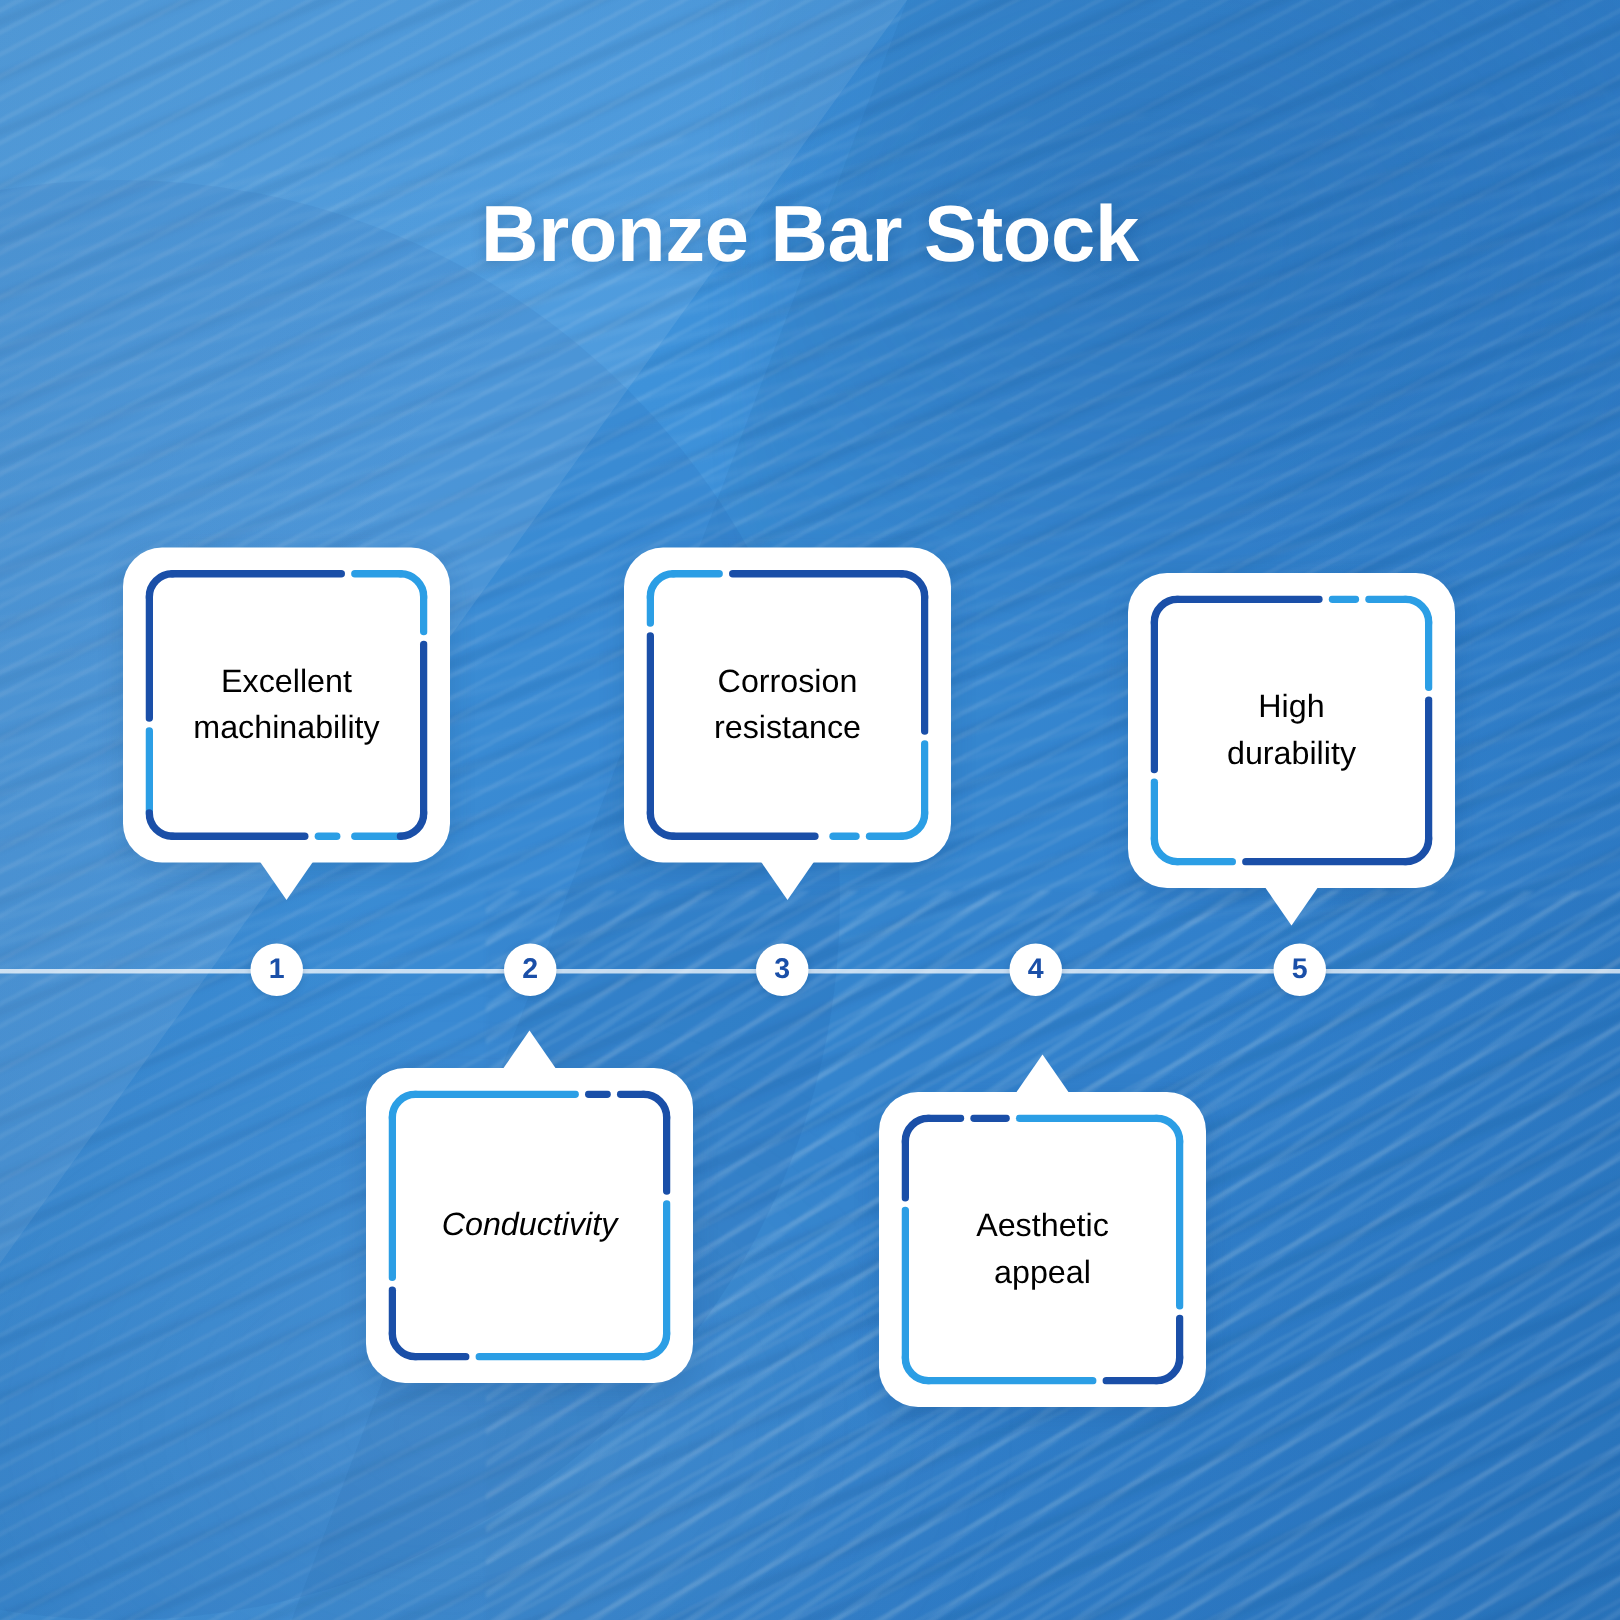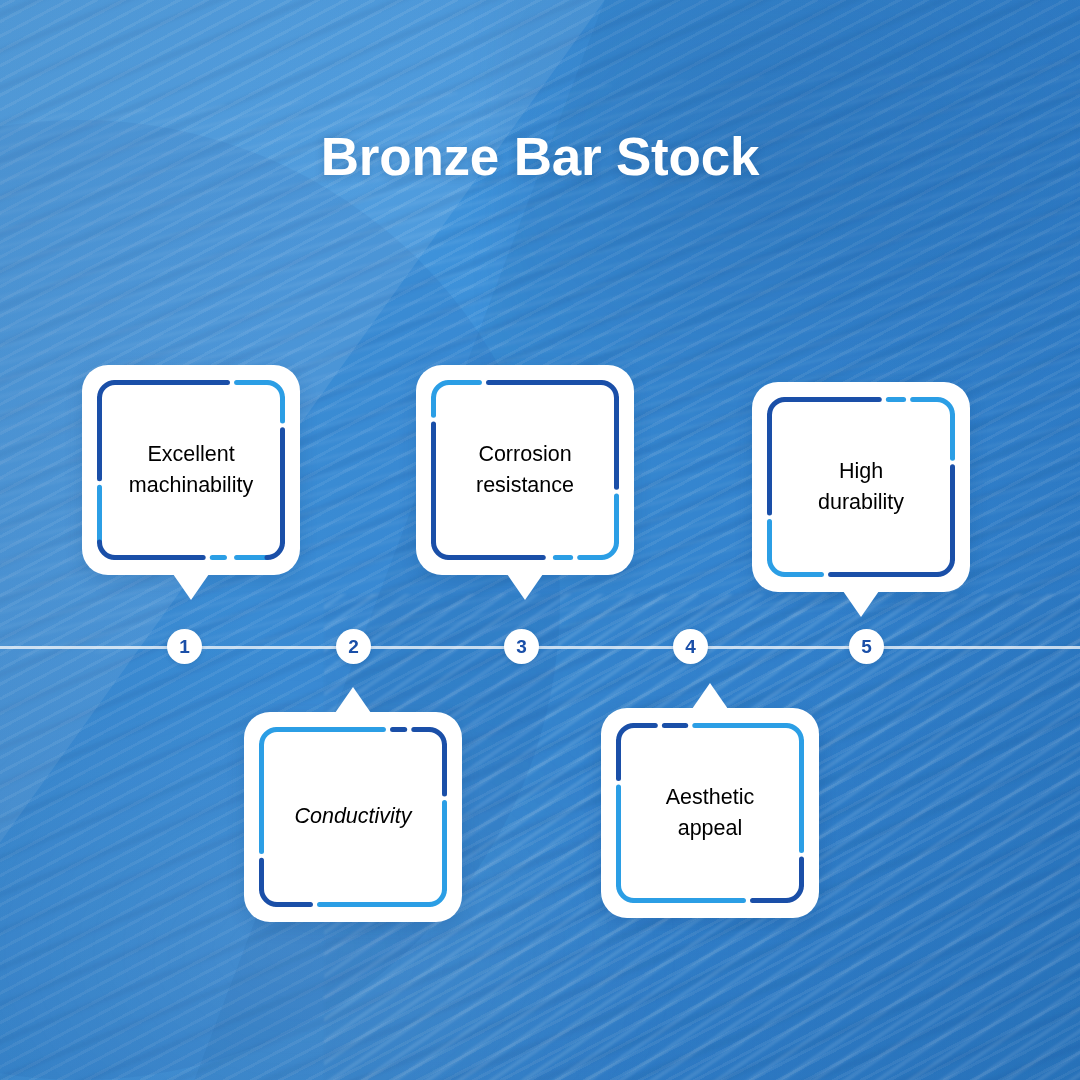--- a/index.html
+++ b/index.html
@@ -307,21 +307,21 @@
           <path d="M 2.5 18 A 15.5 15.5 0 0 1 18 2.5" stroke="#2b9ee5" stroke-width="5" fill="none" stroke-linecap="round"></path>
           <path d="M 170 2.5 A 15.5 15.5 0 0 1 185.5 18" stroke="#1a4fa8" stroke-width="5" fill="none" stroke-linecap="round"></path>
           <path d="M 185.5 162 A 15.5 15.5 0 0 1 170 177.5" stroke="#2b9ee5" stroke-width="5" fill="none" stroke-linecap="round"></path>
           <path d="M 18 177.5 A 15.5 15.5 0 0 1 2.5 162" stroke="#1a4fa8" stroke-width="5" fill="none" stroke-linecap="round"></path>
         </svg>
     <div class="card-inner">
       <div class="card-label"><span>Corrosion</span><br><span>resistance</span></div>
     </div>
     <div class="tail tail-down"></div>
   </div>
-  <div class="card" style="left:586px; top:708px;margin-left:15px;">
+  <div class="card" style="left:586px; top:728px;">
     <svg class="frame" viewBox="0 0 188 180" width="188" height="180" xmlns="http://www.w3.org/2000/svg">
           <path d="M 18 2.5 L 39.28 2.5" stroke="#1a4fa8" stroke-width="5" stroke-linecap="round" fill="none"></path>
           <path d="M 48.400000000000006 2.5 L 69.68 2.5" stroke="#1a4fa8" stroke-width="5" stroke-linecap="round" fill="none"></path>
           <path d="M 78.80000000000001 2.5 L 170 2.5" stroke="#2b9ee5" stroke-width="5" stroke-linecap="round" fill="none"></path>
           <path d="M 185.5 18 L 185.5 127.44" stroke="#2b9ee5" stroke-width="5" stroke-linecap="round" fill="none"></path>
           <path d="M 185.5 136.07999999999998 L 185.5 162" stroke="#1a4fa8" stroke-width="5" stroke-linecap="round" fill="none"></path>
           <path d="M 18 177.5 L 127.44 177.5" stroke="#2b9ee5" stroke-width="5" stroke-linecap="round" fill="none"></path>
           <path d="M 136.56 177.5 L 170 177.5" stroke="#1a4fa8" stroke-width="5" stroke-linecap="round" fill="none"></path>
           <path d="M 2.5 18 L 2.5 55.44" stroke="#1a4fa8" stroke-width="5" stroke-linecap="round" fill="none"></path>
           <path d="M 2.5 64.08 L 2.5 162" stroke="#2b9ee5" stroke-width="5" stroke-linecap="round" fill="none"></path>

